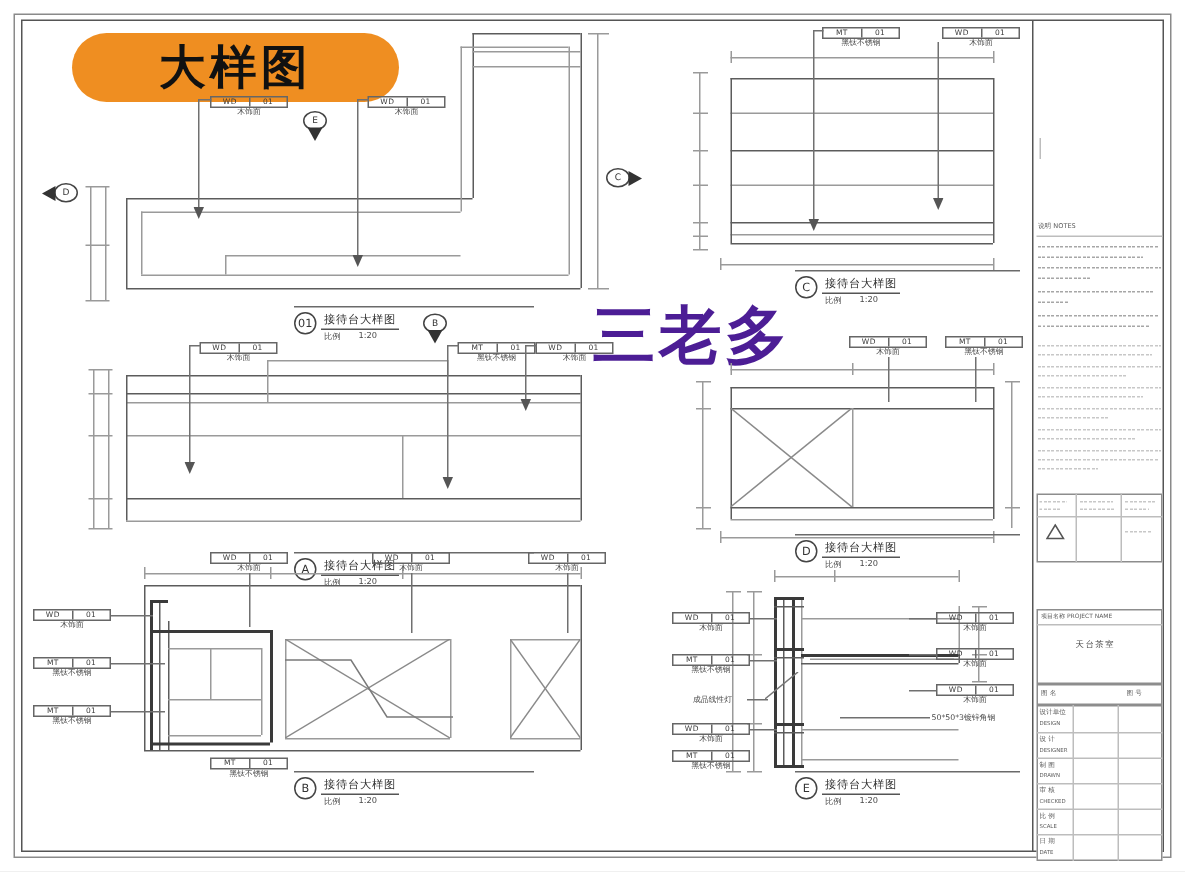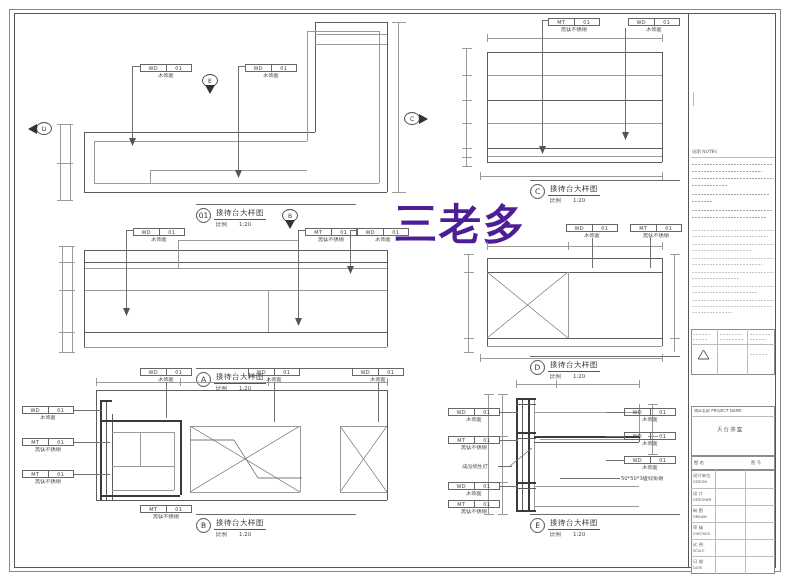--- a/index.html
+++ b/index.html
@@ -159,20 +159,23 @@
   }
 </style>
 </head>
 <body>
 
 <div id="sheet">
 
   <div class="frame-outer"></div>
   <div class="frame-inner"></div>
 
+  <div id="title-banner">
+    <span class="t">大样图</span>
+  </div>
 
   <div id="watermark">三老多</div>
 
   <div>
 
     <div class="vl" style="left:315px; top:22px; height:110px;"></div>
     <div class="hl" style="left:315px; top:22px; width:72px;"></div>
     <div class="vl" style="left:387px; top:22px; height:170px;"></div>
     <div class="hl" style="left:84px;  top:132px; width:231px;"></div>
     <div class="vl" style="left:84px;  top:132px; height:60px;"></div>

